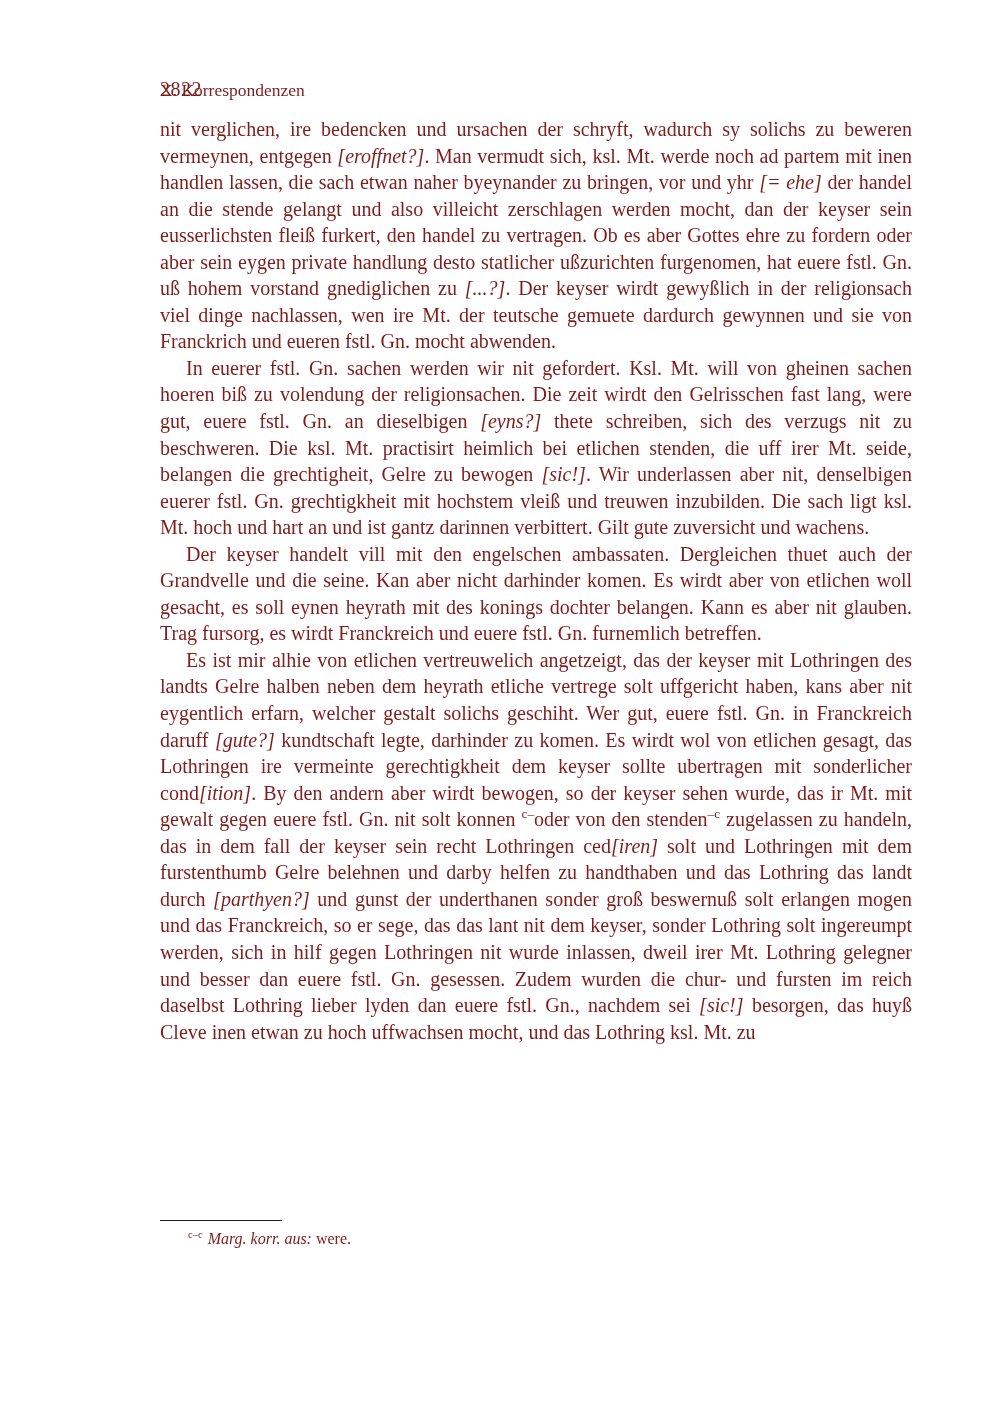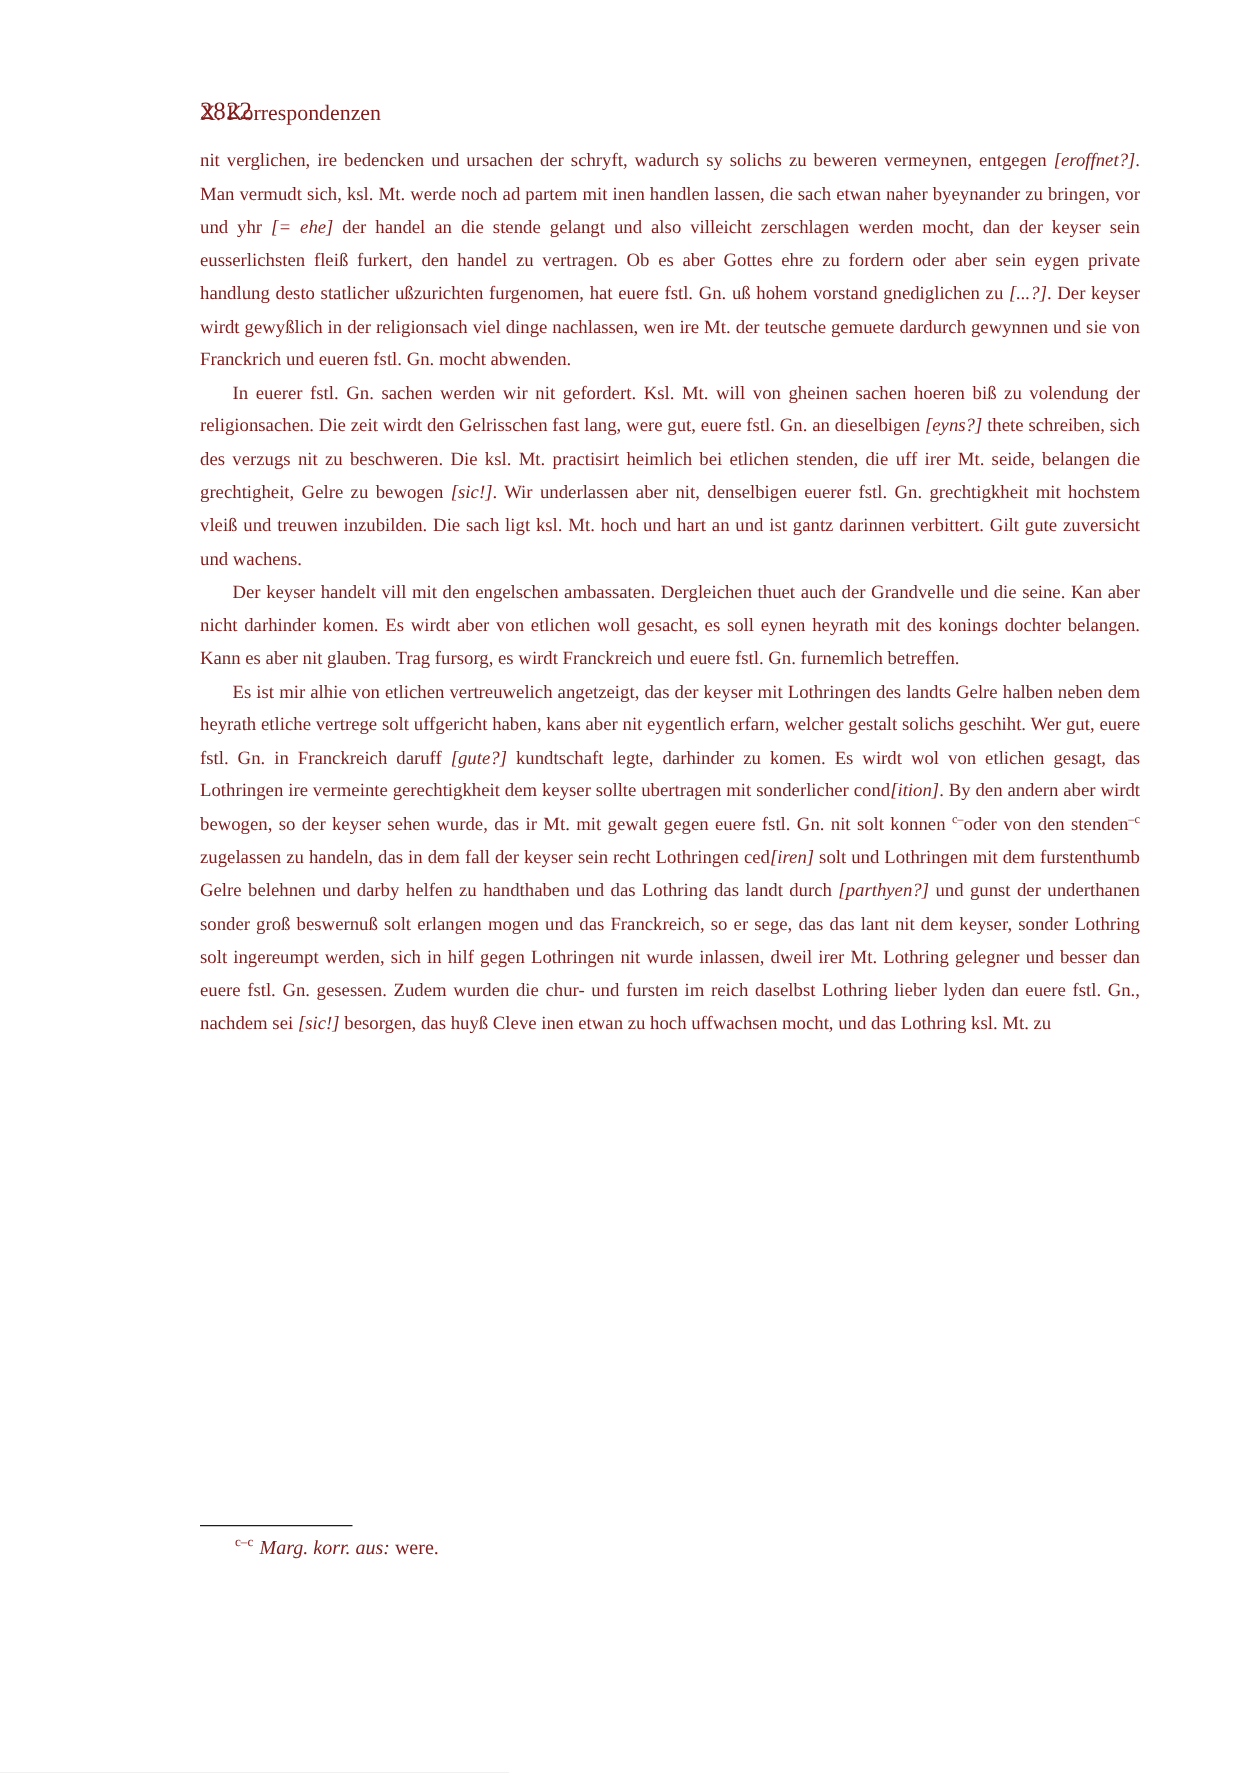--- a/index.html
+++ b/index.html
@@ -36,21 +36,21 @@
     left: 0;
     right: 0;
     top: 2px;
     font-size: 17.5px;
   }
   .body-text {
     position: absolute;
     top: 116px;
     left: 160px;
     width: 752px;
-    font-size: 15px;
+    font-size: 20px;
     line-height: 26.55px;
     text-align: justify;
     hyphens: none;
   }
   .para {
     margin: 0;
     padding: 0;
   }
   .para.indent {
     text-indent: 26px;

